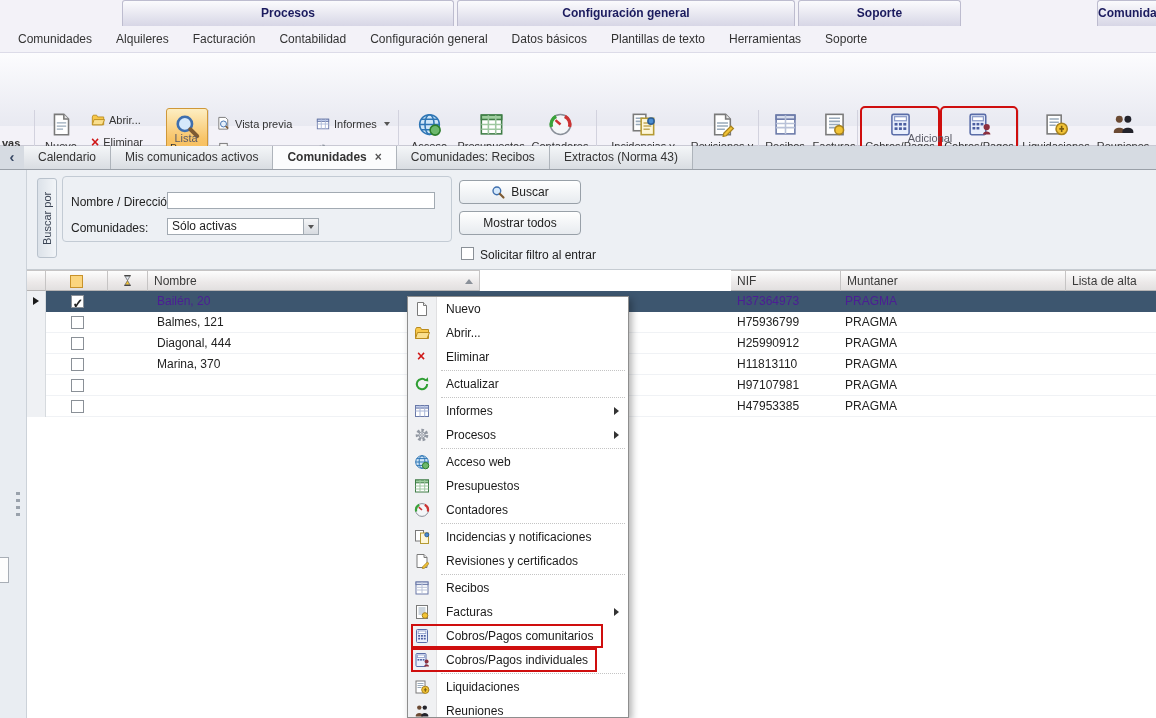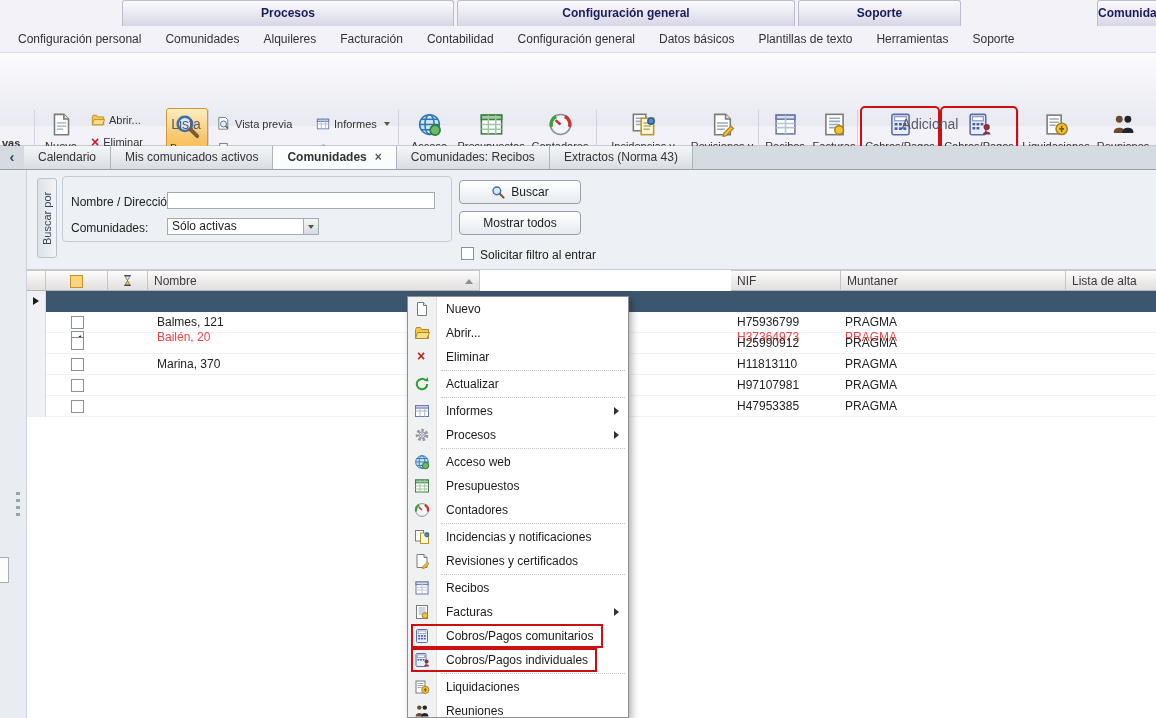--- a/index.html
+++ b/index.html
@@ -6,21 +6,21 @@
   html, body { width: 1156px; height: 718px; overflow: hidden; }
   body { font-family: "Liberation Sans", sans-serif; font-size: 12px; color: #222; background: #fff; position: relative; }
 
   
   .ribbon { position: absolute; left: 0; top: 0; width: 1156px; height: 146px; background: #f3f2f8; border-bottom: 1px solid #c9c9d4; }
   .rg-header { position: absolute; top: 0; height: 26px; background: linear-gradient(#fbfbfd, #d7d6e6); border: 1px solid #bdbccf; border-bottom: none; border-radius: 3px 3px 0 0; text-align: center; line-height: 25px; font-weight: bold; color: #1b1b5e; overflow: hidden; white-space: nowrap; }
   .rtabs { position: absolute; top: 26px; left: 0; height: 26px; display: flex; padding-left: 6px; }
   .rtab { padding: 0 12px; line-height: 26px; color: #333; white-space: nowrap; }
   .rbody { position: absolute; top: 52px; left: 0; width: 1156px; height: 74px; background: linear-gradient(#fcfcfe, #e8e9f1); border-top: 1px solid #dcdbe8; }
   .rsep { position: absolute; top: 57px; height: 64px; width: 1px; background: #d2d2de; }
-  .rgl { position: absolute; top: 116px; font-size: 14px; color: #5a5a66; text-align: center; }
+  .rgl { position: absolute; top: 132px; font-size: 11px; color: #5a5a66; text-align: center; }
   .edge-text { position: absolute; left: 2px; top: 84px; font-size: 11px; color: #333; font-weight: bold; }
 
   .bbig { position: absolute; top: 55px; height: 68px; display: flex; flex-direction: column; align-items: center; padding-top: 4px; text-align: center; font-size: 11px; line-height: 12px; color: #333; border-radius: 3px; }
   .bbig svg { margin-bottom: 3px; flex: 0 0 auto; }
   .bbig .lbl { display: block; }
   .bbig.active-orange { background: linear-gradient(#fdeec2, #f8c468 45%, #f5b54a); border: 1px solid #cf9839; }
   .redout { outline: 2px solid #cf0e0e; }
   .bsm { position: absolute; height: 21px; display: flex; align-items: center; gap: 4px; font-size: 11px; color: #333; padding: 0 3px; white-space: nowrap; }
   .x-ic { font-size: 14px; font-weight: bold; color: #cf1717; line-height: 14px; }
 
@@ -57,21 +57,21 @@
 
   
   .grid { position: absolute; left: 27px; top: 270px; width: 1129px; height: 448px; background: #fff; }
   .gh { position: absolute; top: 0; height: 21px; background: linear-gradient(#fdfdfd, #ece9e9 60%, #e2e0e0); border-top: 1px solid #c6c4c4; border-right: 1px solid #c6c4c4; border-bottom: 1px solid #b6b4b4; font-size: 12px; color: #3a3a3a; padding: 3px 6px; white-space: nowrap; overflow: hidden; }
   .sortup { position: absolute; right: 6px; top: 8px; width: 0; height: 0; border-left: 4px solid transparent; border-right: 4px solid transparent; border-bottom: 5px solid #8a9099; }
   .grow { position: absolute; left: 0; width: 1129px; height: 21px; }
   .grow .gc { position: absolute; top: 0; height: 21px; line-height: 21px; padding: 0 6px; white-space: nowrap; overflow: hidden; z-index: 1; }
   .grow { border-bottom: 1px solid #f0f2f5; }
   .grow.sel { border-bottom: none; }
   .grow.sel::before { content: ''; position: absolute; left: 19px; right: 0; top: 0; bottom: 0; background: #3d566f; }
-  .grow.sel .gc { color: #ef4444; margin-top: 36px; }
+  .grow.sel .gc { color: #4c1d95; }
   .gind { position: absolute; left: 0; top: 0; width: 19px; height: 21px; background: #eff1f4; border-right: 1px solid #d6dade; z-index: 2; }
   .rowarrow { position: absolute; left: 6px; top: 6px; width: 0; height: 0; border-top: 4.5px solid transparent; border-bottom: 4.5px solid transparent; border-left: 6px solid #1a1a1a; }
   .gcb { text-align: center; }
 
   
   .cmenu { position: absolute; left: 407px; top: 296px; width: 222px; height: 422px; background: #fff; border: 1px solid #8e8e8e; box-shadow: 3px 3px 7px rgba(0,0,0,.3); overflow: hidden; z-index: 10; }
   .cmenu::before { content: ''; position: absolute; left: 0; top: 0; width: 28px; height: 100%; background: #f0f1f3; border-right: 1px solid #e0e0e2; }
   .cm-item { position: relative; height: 24px; line-height: 24px; padding-left: 38px; font-size: 12px; color: #1a1a1a; white-space: nowrap; }
   .cm-item svg { position: absolute; left: 6px; top: 4px; }
   .cm-item .x-ic { position: absolute; left: 9px; top: 4px; }
@@ -86,21 +86,20 @@
 
 <div class="app">
 
   <div class="ribbon">
     <div class="rg-header" style="left:122px;width:332px"><span>Procesos</span></div>
     <div class="rg-header" style="left:457px;width:338px"><span>Configuración general</span></div>
     <div class="rg-header" style="left:798px;width:163px"><span>Soporte</span></div>
     <div class="rg-header" style="left:1097px;width:59px;border-right:none;border-radius:3px 0 0 0"><span>Comunida</span></div>
 
     <div class="rtabs">
-      <span class="rtab">Configuración personal</span>
       <span class="rtab">Comunidades</span>
       <span class="rtab">Alquileres</span>
       <span class="rtab">Facturación</span>
       <span class="rtab">Contabilidad</span>
       <span class="rtab">Configuración general</span>
       <span class="rtab">Datos básicos</span>
       <span class="rtab">Plantillas de texto</span>
       <span class="rtab">Herramientas</span>
       <span class="rtab">Soporte</span>
     </div>
@@ -388,20 +387,21 @@
       <div class="gc gcb" style="left:19px;width:62px"><span class="cb"></span></div>
       <div class="gc" style="left:121px;width:332px;padding-left:9px">Balmes, 121</div>
       <div class="gc" style="left:453px;width:251px"></div>
       <div class="gc" style="left:704px;width:110px">H75936799</div>
       <div class="gc" style="left:814px;width:225px;padding-left:4px">PRAGMA</div>
       <div class="gc" style="left:1039px;width:90px"></div>
     </div>
     <div class="grow" style="top:63px">
       <div class="gind"></div>
       <div class="gc gcb" style="left:19px;width:62px"><span class="cb"></span></div>
+      <div class="gc" style="left:121px;width:332px;padding-left:9px">Diagonal, 444</div>
       <div class="gc" style="left:453px;width:251px"></div>
       <div class="gc" style="left:704px;width:110px">H25990912</div>
       <div class="gc" style="left:814px;width:225px;padding-left:4px">PRAGMA</div>
       <div class="gc" style="left:1039px;width:90px"></div>
     </div>
     <div class="grow" style="top:84px">
       <div class="gind"></div>
       <div class="gc gcb" style="left:19px;width:62px"><span class="cb"></span></div>
       <div class="gc" style="left:121px;width:332px;padding-left:9px">Marina, 370</div>
       <div class="gc" style="left:453px;width:251px"></div>

